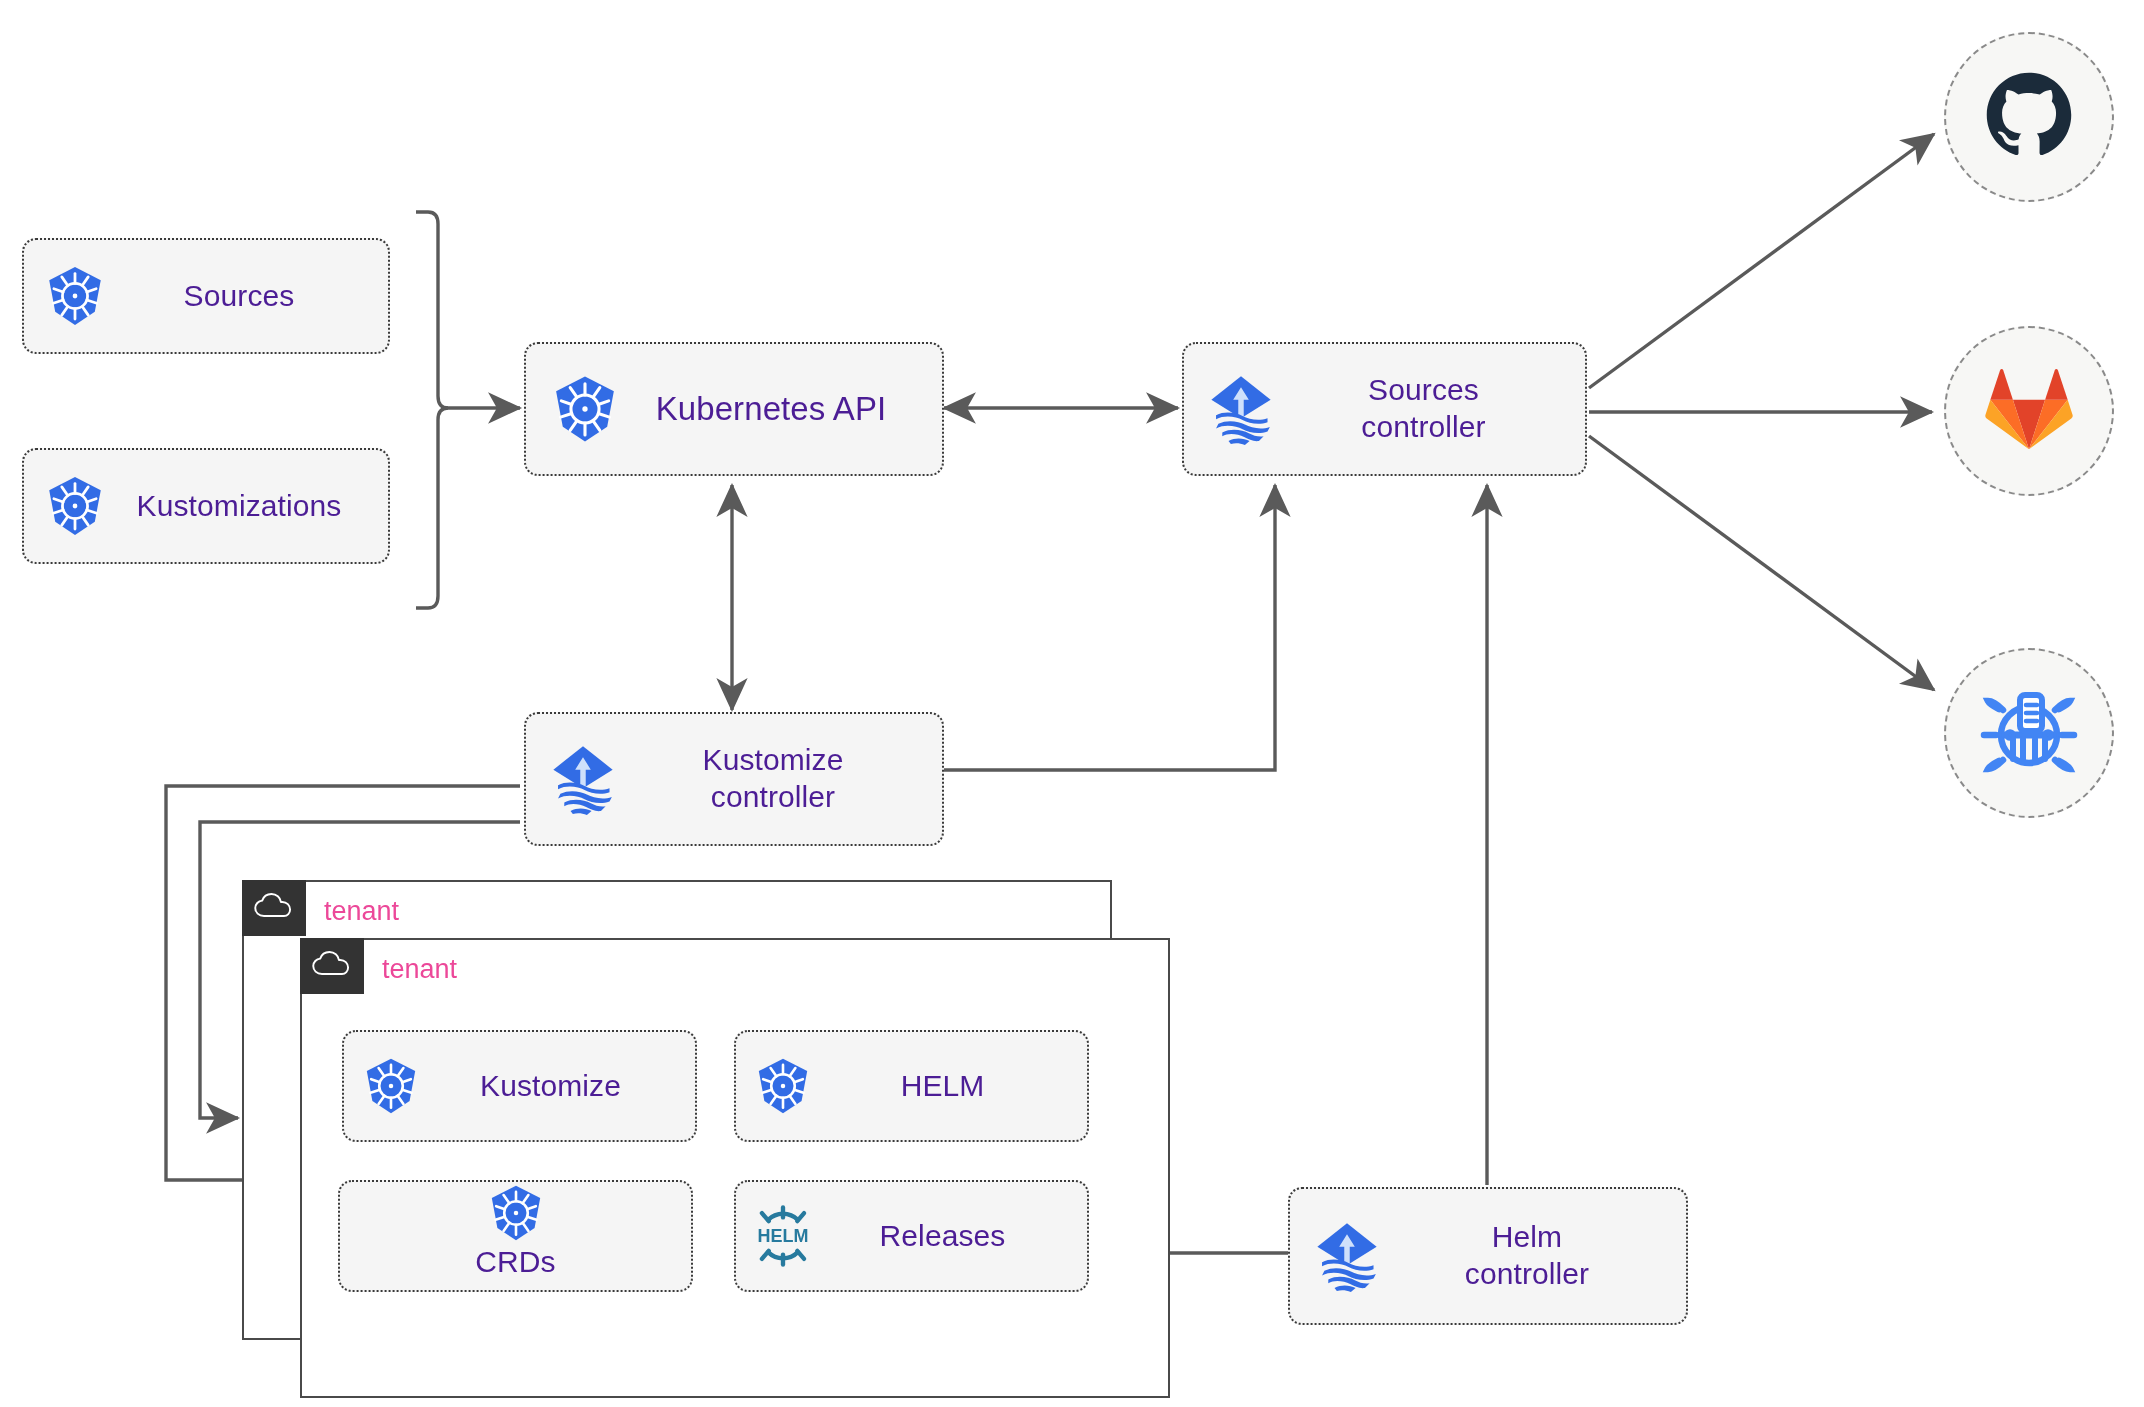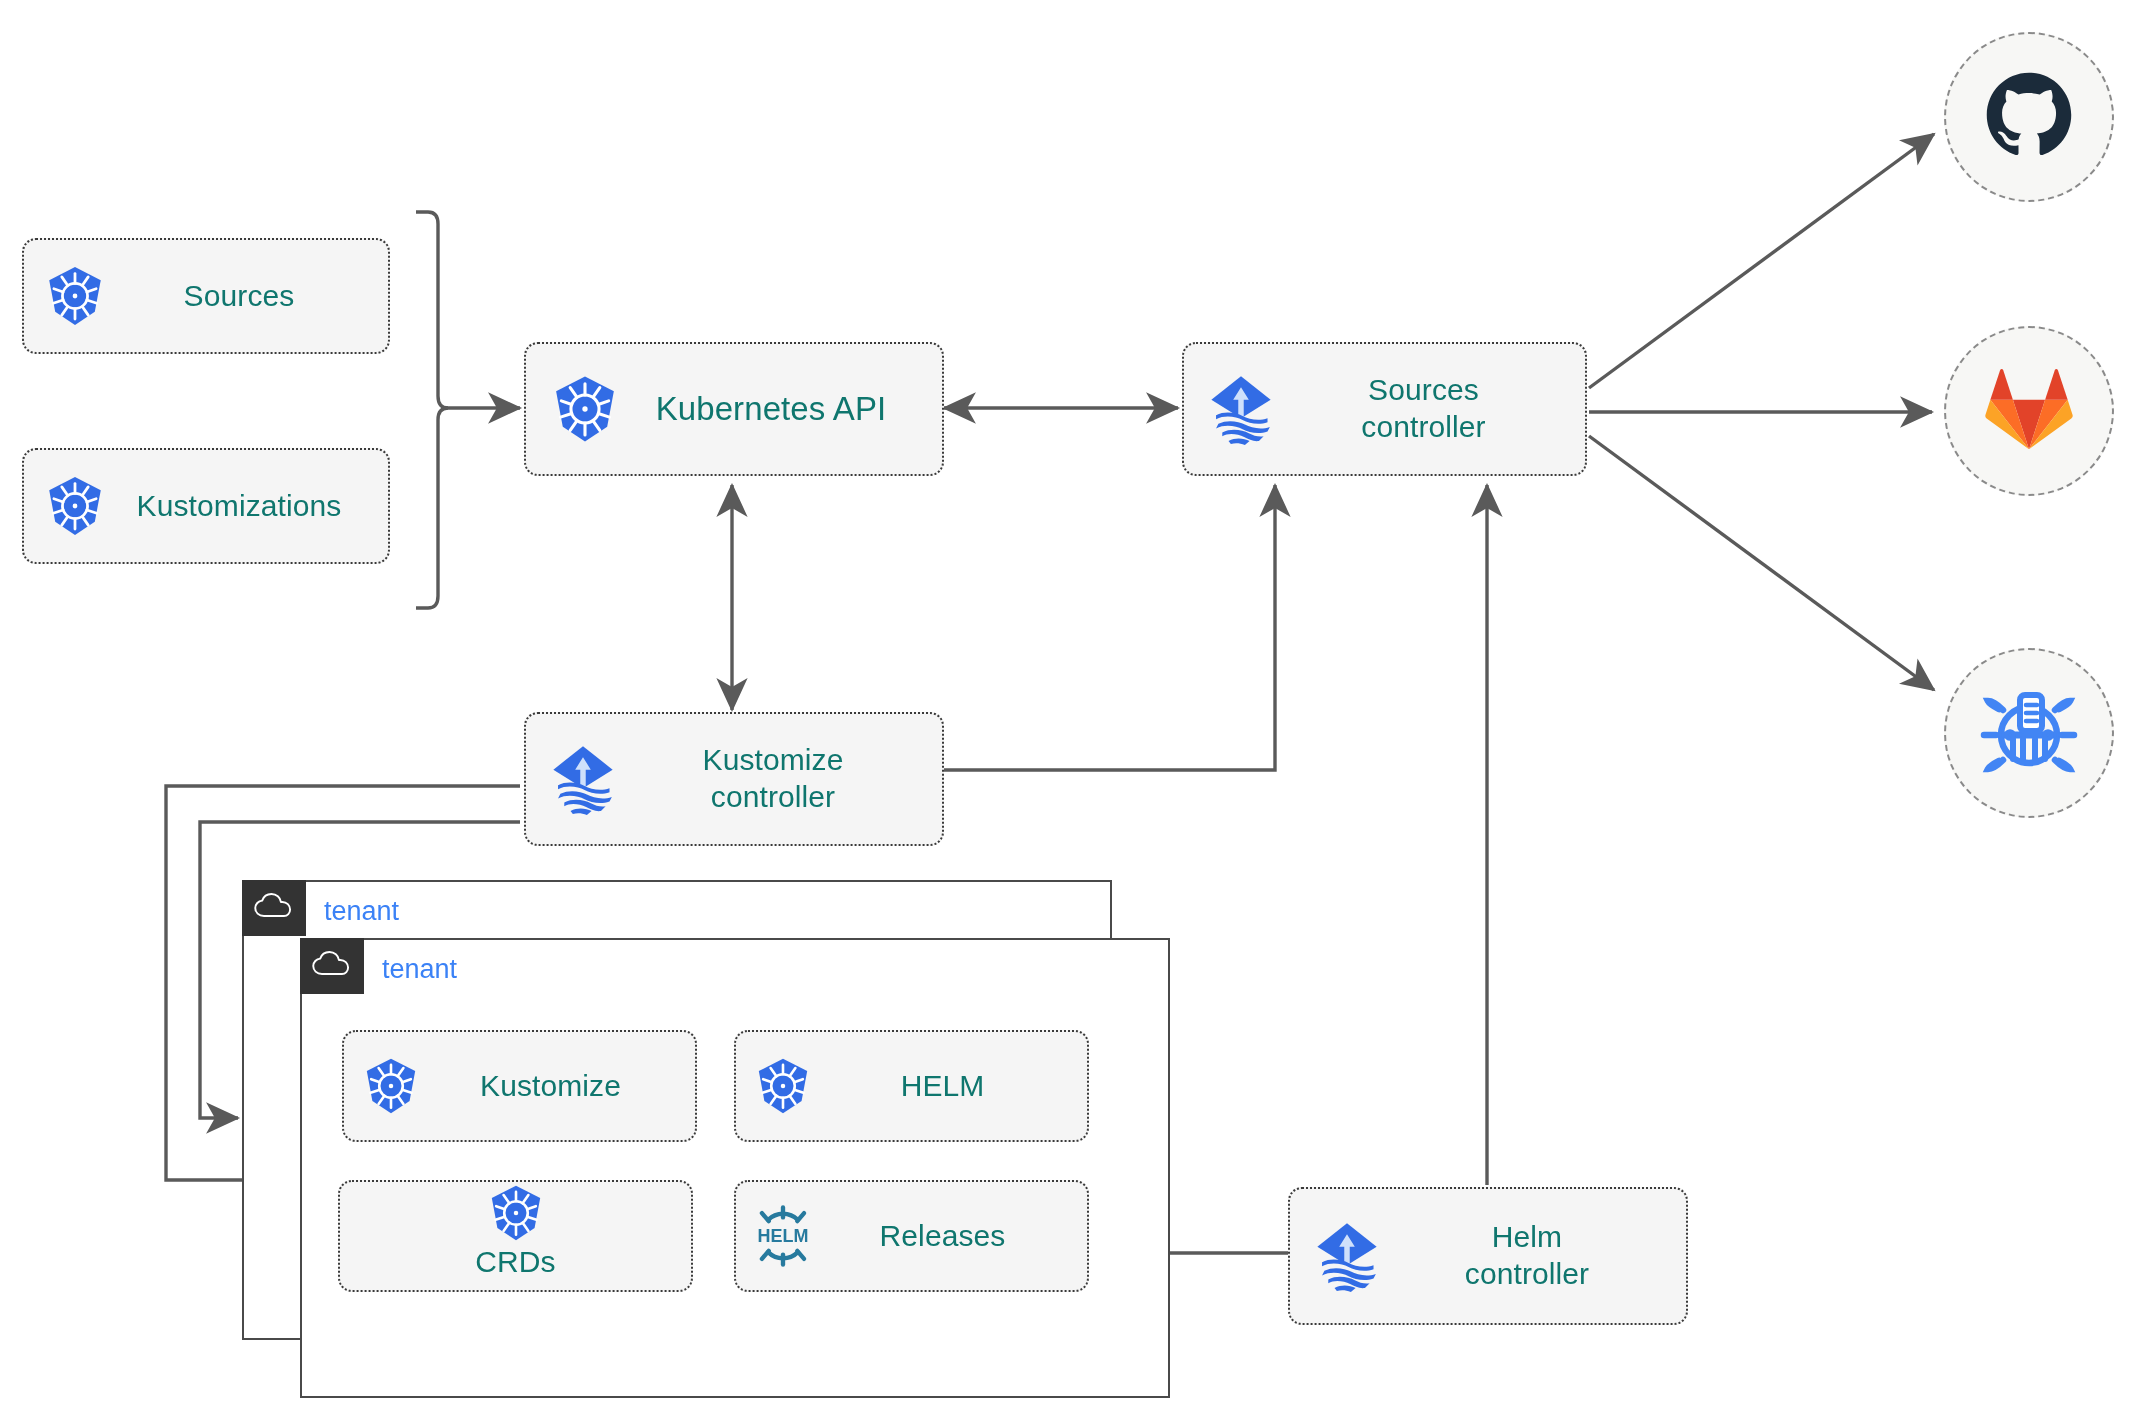--- a/index.html
+++ b/index.html
@@ -15,21 +15,21 @@
     border:2.5px dotted #3a3a3a;
     border-radius:14px;
     display:flex;
     align-items:center;
     box-sizing:border-box;
   }
   .node .ico{flex:0 0 auto;display:flex;align-items:center;justify-content:center;}
   .node .lbl{
     flex:1 1 auto;
     text-align:center;
-    color:#0f766e;
+    color:#4c1d95;
     font-size:30px;
     line-height:1.22;
     letter-spacing:.1px;
     white-space:pre-line;
   }
 
   
   .circ{
     position:absolute;
     width:170px;height:170px;
@@ -51,21 +51,21 @@
     position:absolute;
     left:-2.5px;top:-2.5px;
     height:56px;
     background:#333333;
     display:flex;align-items:center;justify-content:center;
     padding:0 12px;
     box-sizing:border-box;
   }
   .tenant-name{
     position:absolute;
-    color:#3b82f6;
+    color:#ec4899;
     font-size:27px;
   }
 </style>
 </head>
 <body>
 
 <div id="stage">
 
   <svg class="edges" viewBox="0 0 2144 1407">
     <defs>

